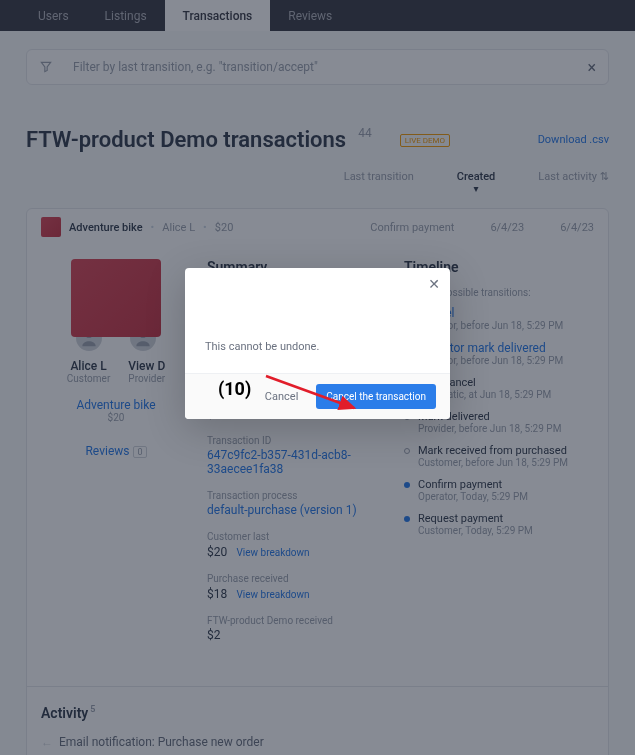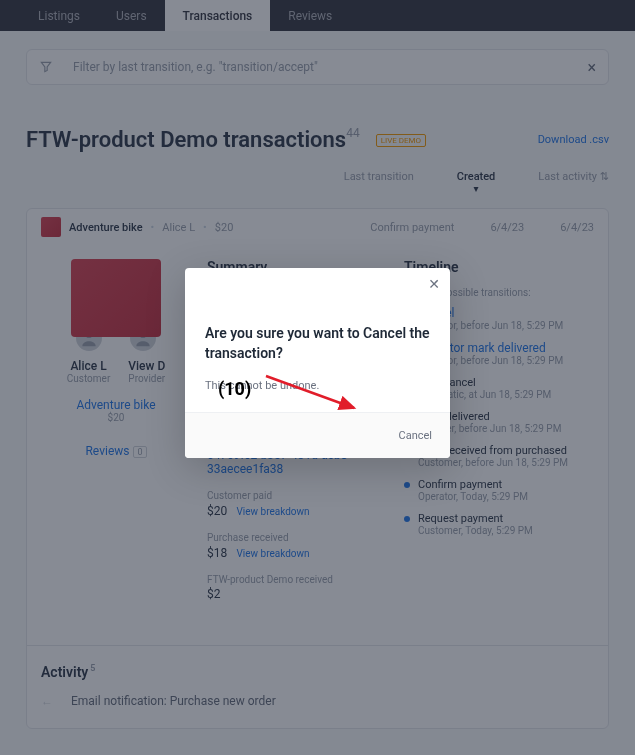--- a/index.html
+++ b/index.html
@@ -58,21 +58,21 @@
   }
   .filterbar .left { display:flex; align-items:center; gap:20px; }
   .filter-icon { width:14px; height:14px; display:inline-block; }
   .filterbar .close { color:#6b7280; font-size:16px; cursor:pointer; }
 
   
   .heading-row {
     display:flex; align-items:center; justify-content:space-between;
     margin-top: 42px;
   }
-  .heading-left { display:flex; align-items:baseline; gap:0; }
+  .heading-left { display:flex; align-items:baseline; gap:12px; }
   .page-title { font-size: 22px; font-weight:600; color:#374151; }
   .count-sup { color:#9ca3af; font-size:12px; position:relative; top:-10px; }
   .badge-live {
     border:1px solid #f59e0b; color:#f59e0b; font-size:8px;
     padding:1px 4px; border-radius:2px; text-transform:uppercase;
     position:relative; top:-4px; margin-left:16px;
   }
   .download { color:#2b7de9; font-size:11px; cursor:pointer; }
 
   
@@ -151,21 +151,21 @@
   .timeline-item .t-title.link { color:#2b7de9; cursor:pointer; }
   .timeline-item .t-sub { color:#9ca3af; font-size:10px; }
   .timeline-head { font-size:10px; color:#9ca3af; margin-bottom:8px; padding-left:14px; position:relative; }
   .timeline-head .dot { position:absolute; left:0; top:3px; width:6px;height:6px;border-radius:50%;border:1px solid #9ca3af; }
 
   
   .divider { border-top:1px solid #e5e7eb; margin:0 -14px; padding-top:18px; }
   .activity { padding: 0 14px 20px 14px; }
   .activity-title { font-size:14px; font-weight:600; color:#374151; }
   .activity-title .sup { font-size:9px; color:#9ca3af; position:relative; top:-6px; margin-left:2px;}
-  .activity-item { display:flex; gap:18px; margin-top:14px; font-size:12px; color:#6b7280; }
+  .activity-item { display:flex; gap:6px; margin-top:14px; font-size:12px; color:#6b7280; }
   .arrow-left { color:#d1d5db; }
 
   
   .modal-backdrop {
     position:absolute; inset:0; background:rgba(15,23,42,0.5);
     display:flex; align-items:flex-start; justify-content:center;
     padding-top:268px;
   }
   .modal {
     width:265px; background:#fff; border-radius:4px; box-shadow:0 10px 40px rgba(0,0,0,.2);
@@ -191,22 +191,22 @@
     margin-top:12px;
   }
   .annotation-arrow {
     position:absolute; left:262px; top:364px; pointer-events:none;
   }
 </style>
 </head>
 <body>
 
 <div class="topnav">
+  <div class="tab">Users</div>
   <div class="tab">Listings</div>
-  <div class="tab">Users</div>
   <div class="tab active">Transactions</div>
   <div class="tab">Reviews</div>
 </div>
 
 <div class="page">
 
   <div class="filterbar">
     <div class="left">
       <span class="filter-icon">
         <svg viewBox="0 0 24 24" width="14" height="14" fill="none" stroke="#9ca3af" stroke-width="2">
@@ -308,23 +308,27 @@
           <div class="field-label">Payment</div>
           <div class="field-val">Preauthorized by customer</div>
           <div class="field-val">$20</div>
         </div>
 
         <div class="field">
           <div class="field-label">Transaction ID</div>
           <div class="field-val link">647c9fc2-b357-431d-acb8-33aecee1fa38</div>
         </div>
 
-
-        <div class="field">
-          <div class="field-label">Customer paid</div>
+        <div class="field">
+          <div class="field-label">Transaction process</div>
+          <div class="field-val link">default-purchase (version 1)</div>
+        </div>
+
+        <div class="field">
+          <div class="field-label">Customer last</div>
           <div>
             <span class="field-val">$20</span>
             <span class="inline-link">View breakdown</span>
           </div>
         </div>
 
         <div class="field">
           <div class="field-label">Purchase received</div>
           <div>
             <span class="field-val">$18</span>
@@ -393,25 +397,25 @@
         <span>Email notification: Purchase new order</span>
       </div>
     </div>
   </div>
 </div>
 
 <div class="modal-backdrop">
   <div class="modal">
     <div class="modal-close">✕</div>
     <div class="modal-body">
-      <div class="modal-title">Are you sure you want to Cancel the transaction?</div>
       <div class="modal-text">This cannot be undone.</div>
     </div>
     <div class="modal-footer">
       <span class="cancel">Cancel</span>
+      <span class="confirm">Cancel the transaction</span>
     </div>
   </div>
 </div>
 
 <div class="annotation-label">(10)</div>
 <svg class="annotation-arrow" width="100" height="60">
   <defs>
     <marker id="ah" markerWidth="8" markerHeight="8" refX="6" refY="3" orient="auto">
       <path d="M0,0 L7,3 L0,6 Z" fill="#e11d2a"></path>
     </marker>

